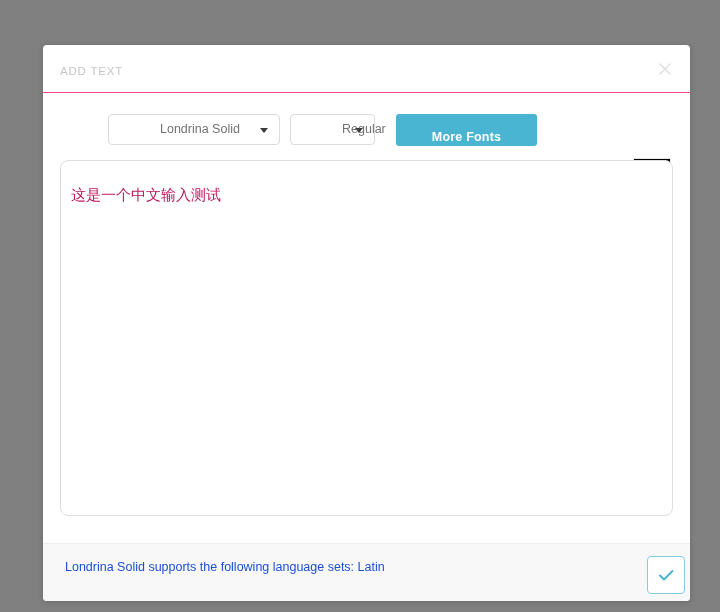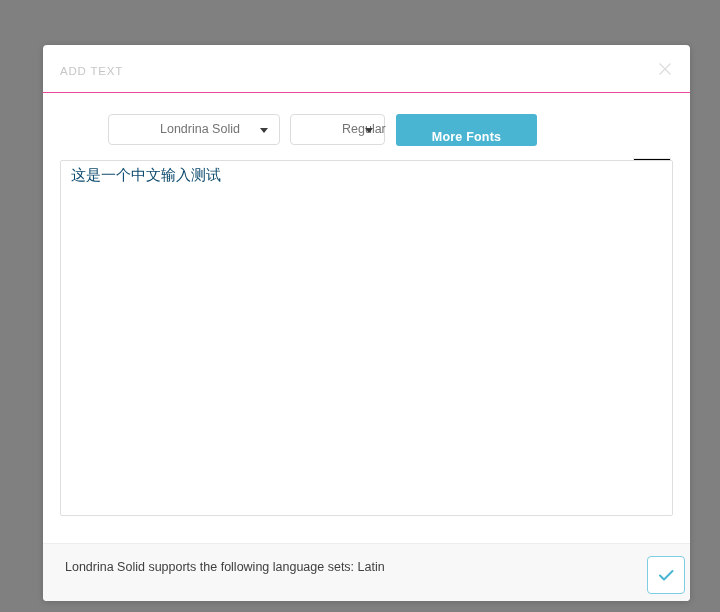--- a/index.html
+++ b/index.html
@@ -94,21 +94,21 @@
     width: 0;
     height: 0;
     border-left: 4.5px solid transparent;
     border-right: 4.5px solid transparent;
     border-top: 5px solid #3c3c3c;
   }
 
   #font-select { left: 65px; width: 172px; }
   #font-select .caret { right: 11px; }
 
-  #style-select { left: 247px; width: 95px; }
+  #style-select { left: 247px; width: 85px; }
   #style-select .caret { right: 11px; }
 
   .more-fonts-btn {
     position: absolute;
     left: 353px;
     top: 21px;
     width: 141px;
     height: 32px;
     background: #4ab5d3;
     border: none;
@@ -179,28 +179,28 @@
   }
 
   
   .text-area {
     position: absolute;
     left: 17px;
     top: 115px;
     width: 613px;
     height: 356px;
     border: 1px solid #dedede;
-    border-radius: 2px;
+    border-radius: 8px;
     box-sizing: border-box;
     background: #ffffff;
-    padding: 4px 10px;
+    padding: 24px 10px;
     font-family: "Liberation Serif", serif;
     font-size: 15px;
     line-height: 1.45;
-    color: #0c4a6e;
+    color: #be185d;
     resize: none;
     outline: none;
     overflow: auto;
   }
 
   
   .dialog-footer {
     position: absolute;
     left: 0;
     top: 498px;
@@ -208,21 +208,21 @@
     height: 58px;
     background: #f8f8f9;
     border-top: 1px solid #ededed;
     box-sizing: border-box;
   }
   .footer-note {
     position: absolute;
     left: 22px;
     top: 16px;
     font-size: 12.5px;
-    color: #404040;
+    color: #1d4ed8;
     white-space: nowrap;
     user-select: none;
   }
   .confirm-btn {
     position: absolute;
     left: 604px;
     top: 12px;
     width: 38px;
     height: 38px;
     background: #ffffff;

